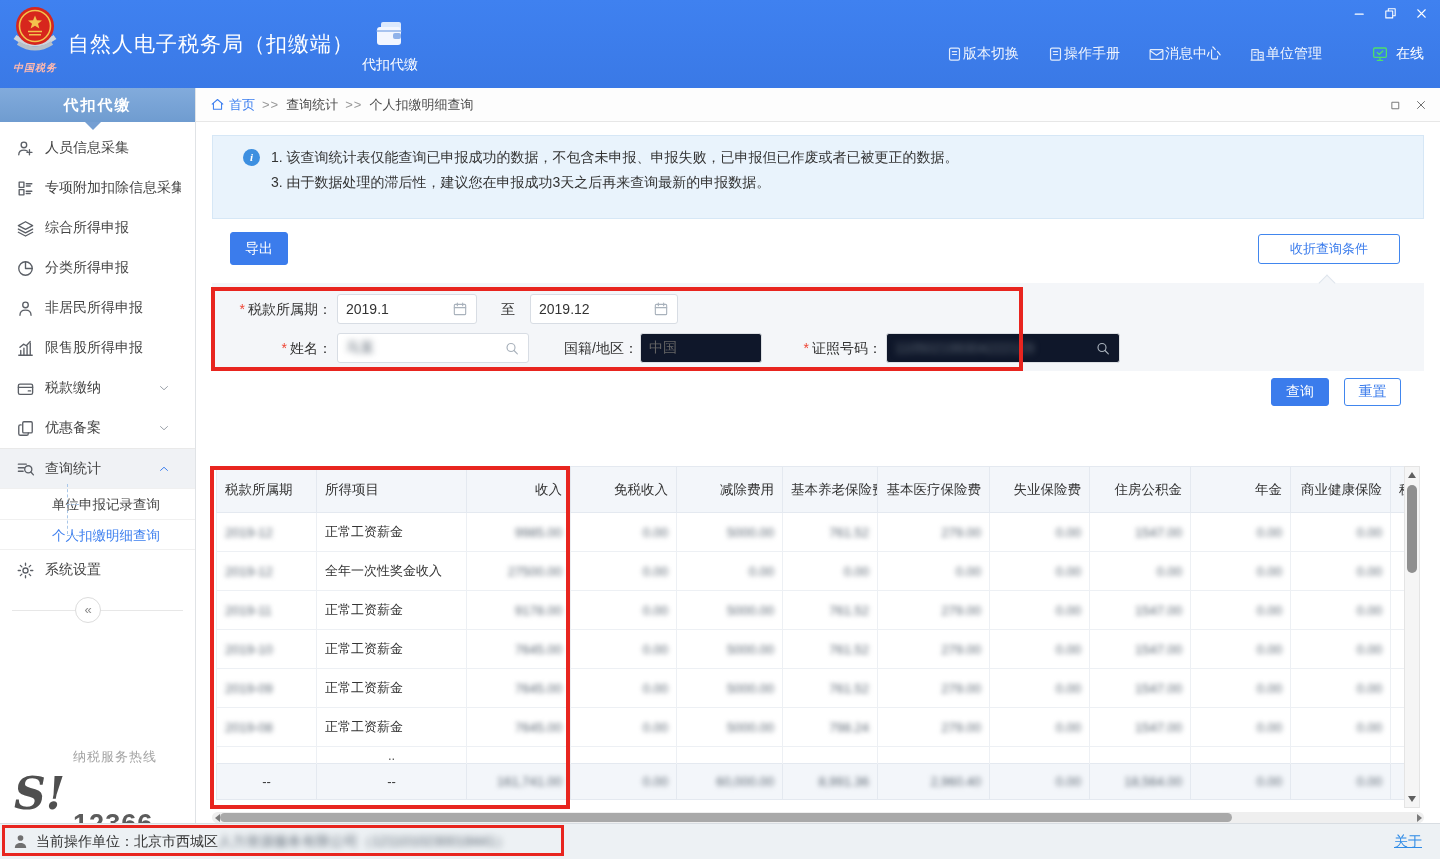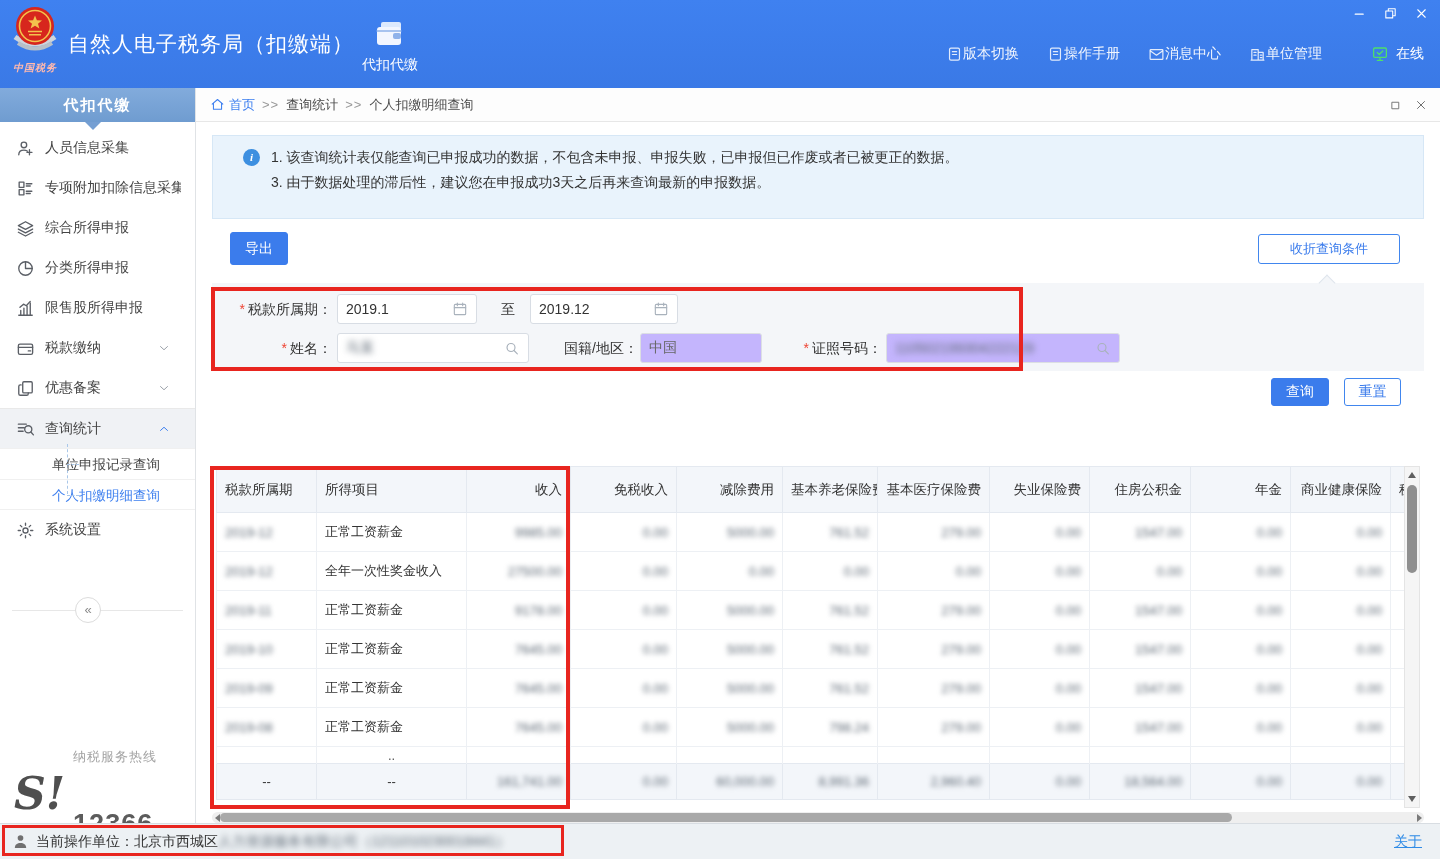--- a/index.html
+++ b/index.html
@@ -76,21 +76,21 @@
   .flabel { position:absolute; height:30px; line-height:30px; font-size:14px; color:#333; text-align:right; white-space:nowrap; z-index:2; }
   .req { color:#e43; margin-right:3px; }
   #lbl-period { left:190px; top:294px; width:142px; }
   #lbl-to { left:488px; top:294px; width:40px; text-align:center; }
   #lbl-name { left:240px; top:333px; width:92px; }
   #lbl-nationality { left:545px; top:333px; width:93px; }
   #lbl-id { left:770px; top:333px; width:112px; }
   .input { position:absolute; background:#fff; border:1px solid #d8dde4; border-radius:3px; display:flex; align-items:center; padding:0 8px; font-size:14px; color:#333; height:30px; z-index:2; cursor:text; }
   .input .val { flex:1; white-space:nowrap; overflow:hidden; }
   .input .icn { color:#a9b2bc; margin-left:4px; width:16px; height:16px; flex:none; }
-  .input.disabled { background:#c4b5fd; border-color:#dcdfe3; color:#666; cursor:default; }
+  .input.disabled { background:#0f172a; border-color:#dcdfe3; color:#666; cursor:default; }
   #in-period-from { left:337px; top:294px; width:140px; }
   #in-period-to   { left:530px; top:294px; width:148px; }
   #in-name        { left:337px; top:333px; width:192px; }
   #in-nationality { left:640px; top:333px; width:122px; }
   #in-id          { left:886px; top:333px; width:234px; }
   #btn-query { left:1271px; top:378px; width:58px; height:28px; }
   #btn-reset { left:1344px; top:378px; width:57px; height:28px; }
 
   
   #tabs { position:absolute; left:217px; top:430px; display:flex; gap:22px; font-size:14px; z-index:2; }
@@ -267,20 +267,29 @@
           <span class="side-label">综合所得申报</span>
         </div>
         <div class="side-item">
           <span class="icn ">
             <svg viewBox="0 0 24 24" width="19" height="19">
               <circle cx="12" cy="12" r="8.5"></circle>
               <path d="M12 3.5V12h8.5"></path>
             </svg>
           </span>
           <span class="side-label">分类所得申报</span>
+        </div>
+        <div class="side-item">
+          <span class="icn ">
+            <svg viewBox="0 0 24 24" width="19" height="19">
+              <circle cx="12" cy="7.5" r="3.5"></circle>
+              <path d="M5 20.5c0-4.5 3.2-6.5 7-6.5s7 2 7 6.5"></path>
+            </svg>
+          </span>
+          <span class="side-label">非居民所得申报</span>
         </div>
         <div class="side-item">
           <span class="icn ">
             <svg viewBox="0 0 24 24" width="19" height="19">
               <path d="M3.5 20.5h17"></path>
               <path d="M6 20v-5.5M10 20v-8.5M14 20V9M18 20V5"></path>
               <path d="M5 10.5l4.5-4 3.5 2 5-5.5"></path>
             </svg>
           </span>
           <span class="side-label">限售股所得申报</span>

